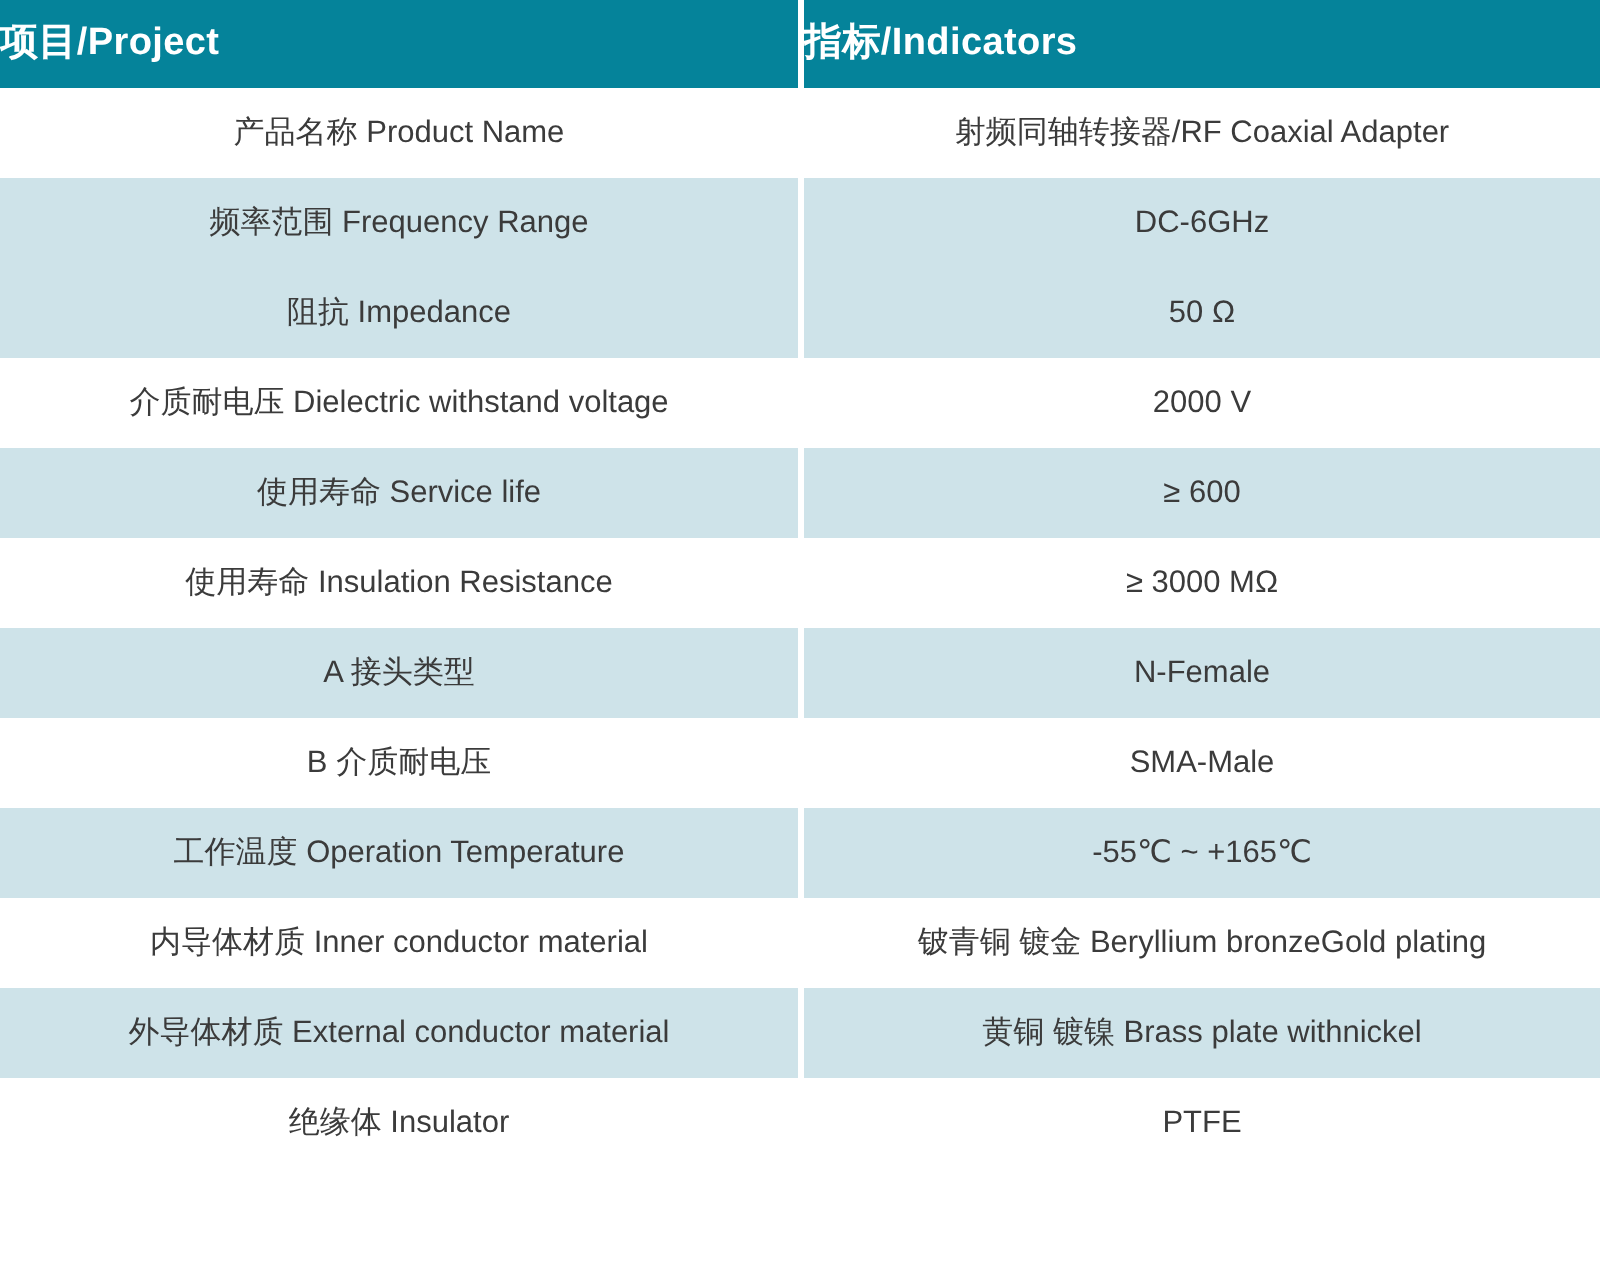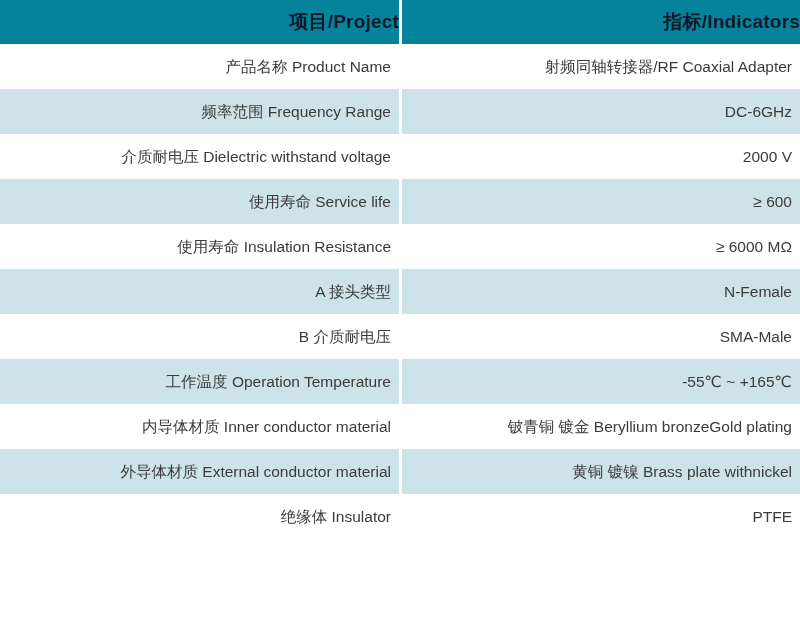--- a/index.html
+++ b/index.html
@@ -24,38 +24,38 @@
 
   .spec-table col.col-project { width: 399px; }
   .spec-table col.col-gap     { width: 3px;   }
   .spec-table col.col-ind     { width: 398px; }
 
   
   .header-row th {
     height: 44px;
     padding: 0;
     vertical-align: middle;
-    text-align: right;
+    text-align: left;
     background: #05839a;
-    color: #0f172a;
+    color: #ffffff;
     font-size: 19px;
     font-weight: bold;
     letter-spacing: 0.2px;
     line-height: 1.1;
   }
   .header-row th.gap-cell {
     background: #ffffff;
   }
 
   
   .spec-table tbody tr td {
     height: 45px;
     padding: 0 8px;
     vertical-align: middle;
-    text-align: right;
+    text-align: center;
     font-size: 15.5px;
     color: #3b3b3b;
     line-height: 1.25;
     white-space: nowrap;
   }
   .spec-table tbody tr td.gap-cell {
     padding: 0;
     background: #ffffff !important;
   }
 
@@ -82,34 +82,39 @@
       <tr class="row-odd">
         <td>产品名称 Product Name</td>
         <td class="gap-cell"></td>
         <td>射频同轴转接器/RF Coaxial Adapter</td>
       </tr>
       <tr class="row-even">
         <td>频率范围 Frequency Range</td>
         <td class="gap-cell"></td>
         <td>DC-6GHz</td>
       </tr>
+      <tr class="row-even">
+        <td>阻抗 Impedance</td>
+        <td class="gap-cell"></td>
+        <td>50 Ω</td>
+      </tr>
       <tr class="row-odd">
         <td>介质耐电压 Dielectric withstand voltage</td>
         <td class="gap-cell"></td>
         <td>2000 V</td>
       </tr>
       <tr class="row-even">
         <td>使用寿命 Service life</td>
         <td class="gap-cell"></td>
         <td>≥ 600</td>
       </tr>
       <tr class="row-odd">
         <td>使用寿命 Insulation Resistance</td>
         <td class="gap-cell"></td>
-        <td>≥ 6000 MΩ</td>
+        <td>≥ 3000 MΩ</td>
       </tr>
       <tr class="row-even">
         <td>A 接头类型</td>
         <td class="gap-cell"></td>
         <td>N-Female</td>
       </tr>
       <tr class="row-odd">
         <td>B 介质耐电压</td>
         <td class="gap-cell"></td>
         <td>SMA-Male</td>

